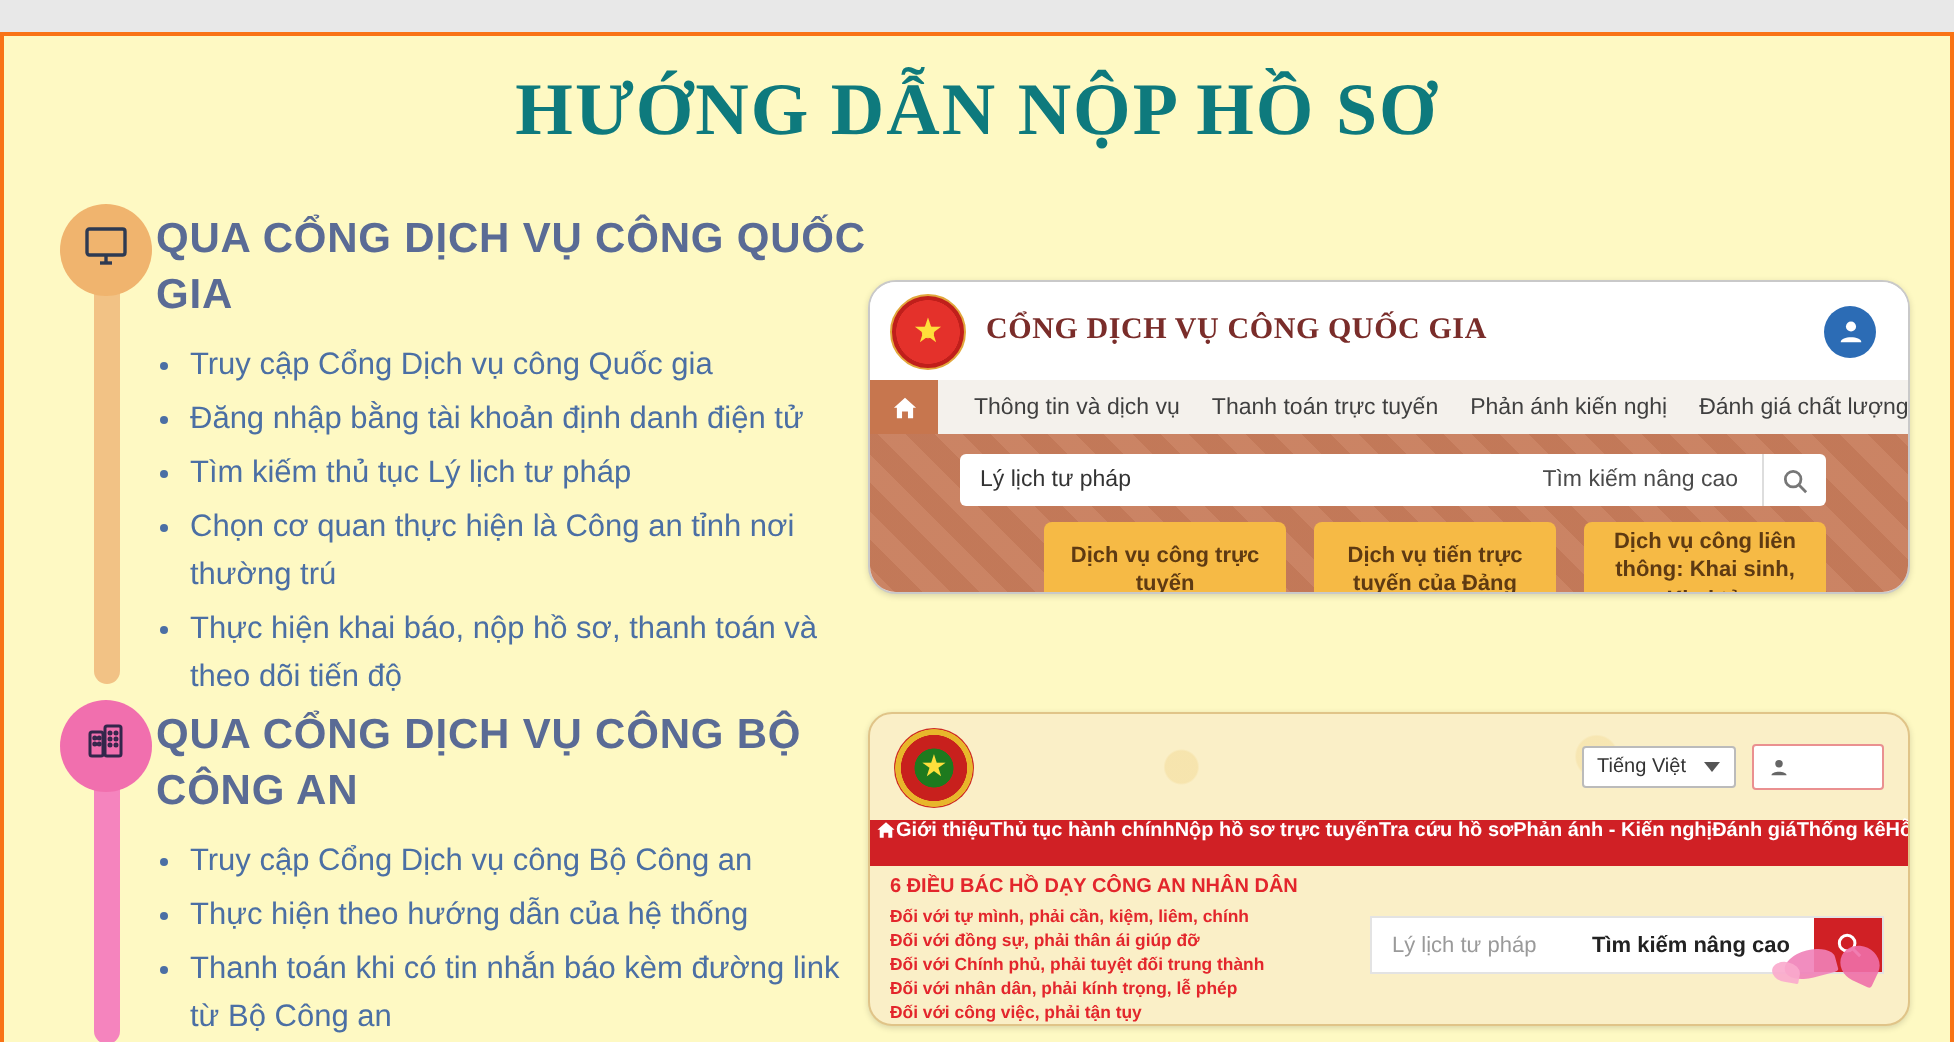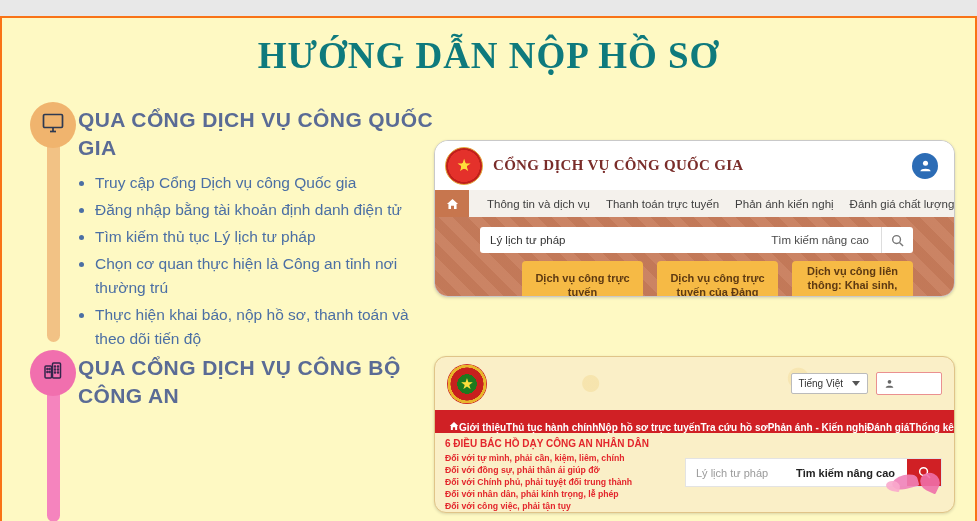--- a/index.html
+++ b/index.html
@@ -121,22 +121,22 @@
   }
   .tri-down{
     width:0; height:0; border-left:4px solid transparent; border-right:4px solid transparent;
     border-top:5px solid #555;
   }
   .login-box{
     width:66px; height:23px; background:#fff; border:1px solid #EA9090;
     border-radius:2px; display:flex; align-items:center; padding-left:7px;
   }
   .shot2-nav{
-    height:23px; background:#D02025; display:flex; align-items:flex-end;
-    justify-content:space-between; padding:0 14px; color:#fff;
+    height:23px; background:#D02025; display:flex; align-items:flex-start;
+    justify-content:space-between; padding:0 3px; color:#fff;
     font-size:10px; font-weight:bold;
   }
   .shot2-nav span{ white-space:nowrap; }
   .shot2-body{ position:relative; height:60px; }
   .teachings{ position:absolute; left:10px; top:5px; width:232px; color:#E3262C; }
   .teach-title{ font-size:10px; font-weight:bold; margin-bottom:3px; }
   .teach-line{ font-size:8.7px; font-weight:bold; line-height:1.38; }
   .searchbar2{
     position:absolute; left:250px; right:12px; top:25px; height:29px;
     background:#fff; border:1px solid #e3e3e3; display:flex; align-items:center; overflow:hidden;
@@ -200,20 +200,25 @@
           <circle cx="16" cy="6.5" r="0.5" fill="#33264B"></circle>
         <circle cx="13" cy="9.5" r="0.5" fill="#33264B"></circle>
           <circle cx="16" cy="9.5" r="0.5" fill="#33264B"></circle>
         <circle cx="13" cy="12.5" r="0.5" fill="#33264B"></circle>
           <circle cx="16" cy="12.5" r="0.5" fill="#33264B"></circle>
       </svg>
     </span>
   </div>
   <div class="section section-2">
     <h2>QUA CỔNG DỊCH VỤ CÔNG BỘ CÔNG AN</h2>
+    <ul>
+      <li>Truy cập Cổng Dịch vụ công Bộ Công an</li>
+      <li>Thực hiện theo hướng dẫn của hệ thống</li>
+      <li>Thanh toán khi có tin nhắn báo kèm đường link từ Bộ Công an</li>
+    </ul>
   </div>
 
   <div class="shot1">
     <div class="shot1-header">
       <div class="emblem-vn">
           <span>★</span>
         </div>
       <div class="shot1-titles">
         <div class="shot1-title">CỔNG DỊCH VỤ CÔNG QUỐC GIA</div>
       </div>
@@ -242,21 +247,21 @@
         <span class="adv">Tìm kiếm nâng cao</span>
         <span class="mag">
           <svg width="13" height="13" viewBox="0 0 14 14" fill="none" stroke="#777" stroke-width="1.5">
             <circle cx="6" cy="6" r="4.2"></circle>
               <line x1="9.3" y1="9.3" x2="13" y2="13"></line>
           </svg>
         </span>
       </div>
       <div class="btn-row">
         <div class="ybtn">Dịch vụ công trực tuyến</div>
-        <div class="ybtn">Dịch vụ công trực tuyến của Đảng</div>
+        <div class="ybtn">Dịch vụ tiến trực tuyến của Đảng</div>
         <div class="ybtn">Dịch vụ công liên thông: Khai sinh, Khai tử</div>
       </div>
     </div>
   </div>
 
   <div class="shot2">
     <div class="shot2-header">
       <div class="emblem-mps">
           <span>★</span>
         </div>

